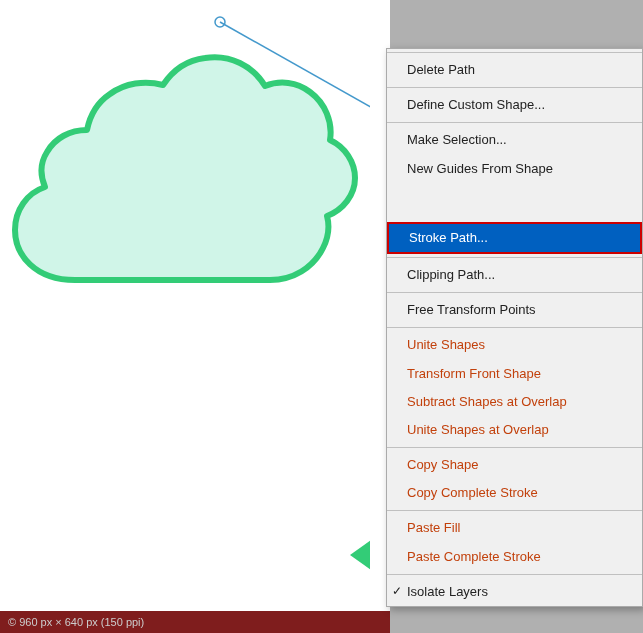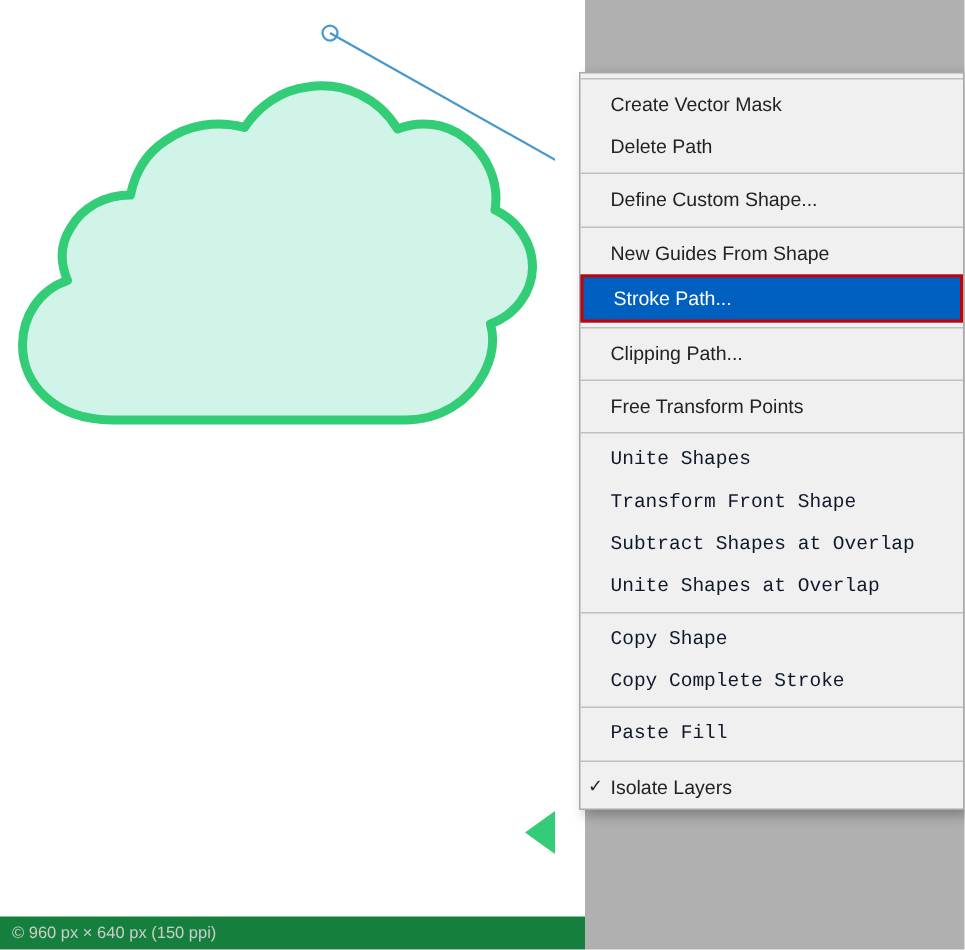--- a/index.html
+++ b/index.html
@@ -30,21 +30,21 @@
       height: 633px;
       background: white;
     }
 
     
     .status-bar {
       position: absolute;
       bottom: 0; left: 0;
       width: 390px;
       height: 22px;
-      background: #15803d;
+      background: #7f1d1d;
       display: flex;
       align-items: center;
       padding: 0 8px;
     }
     .status-bar span {
       color: #cccccc;
       font-size: 11px;
     }
 
     
@@ -62,29 +62,29 @@
     .menu-item {
       padding: 5px 20px 5px 20px;
       cursor: pointer;
       color: #222;
       white-space: nowrap;
       line-height: 1.4;
       font-size: 13px;
     }
 
     .menu-item.disabled {
-      color: #0f172a;
+      color: #c2410c;
       cursor: default;
-      font-family: Liberation Mono, monospace;
     }
 
     .menu-item.highlighted {
       background: #0060c0;
       color: white;
       border: 2px solid #cc0000;
+      margin-top: 39px;
     }
 
     .menu-separator {
       height: 1px;
       background: #c0c0c0;
       margin: 3px 0;
     }
 
     .menu-item.with-check {
       padding-left: 20px;
@@ -138,27 +138,27 @@
 
   <div class="status-bar">
     <span>© 960 px × 640 px (150 ppi)</span>
   </div>
 </div>
 
 <div class="context-menu">
 
   <div class="menu-separator"></div>
 
-  <div class="menu-item">Create Vector Mask</div>
   <div class="menu-item">Delete Path</div>
   <div class="menu-separator"></div>
 
   <div class="menu-item">Define Custom Shape...</div>
   <div class="menu-separator"></div>
 
+  <div class="menu-item">Make Selection...</div>
   <div class="menu-item">New Guides From Shape</div>
   <div class="menu-item highlighted">Stroke Path...</div>
   <div class="menu-separator"></div>
 
   <div class="menu-item">Clipping Path...</div>
   <div class="menu-separator"></div>
 
   <div class="menu-item">Free Transform Points</div>
   <div class="menu-separator"></div>
 
@@ -166,20 +166,21 @@
   <div class="menu-item disabled">Transform Front Shape</div>
   <div class="menu-item disabled">Subtract Shapes at Overlap</div>
   <div class="menu-item disabled">Unite Shapes at Overlap</div>
   <div class="menu-separator"></div>
 
   <div class="menu-item disabled">Copy Shape</div>
   <div class="menu-item disabled">Copy Complete Stroke</div>
   <div class="menu-separator"></div>
 
   <div class="menu-item disabled">Paste Fill</div>
+  <div class="menu-item disabled">Paste Complete Stroke</div>
   <div class="menu-separator"></div>
 
   <div class="menu-item with-check">
     <span class="check-mark">✓</span>
     Isolate Layers
   </div>
 
 </div>
 
 </body></html>

